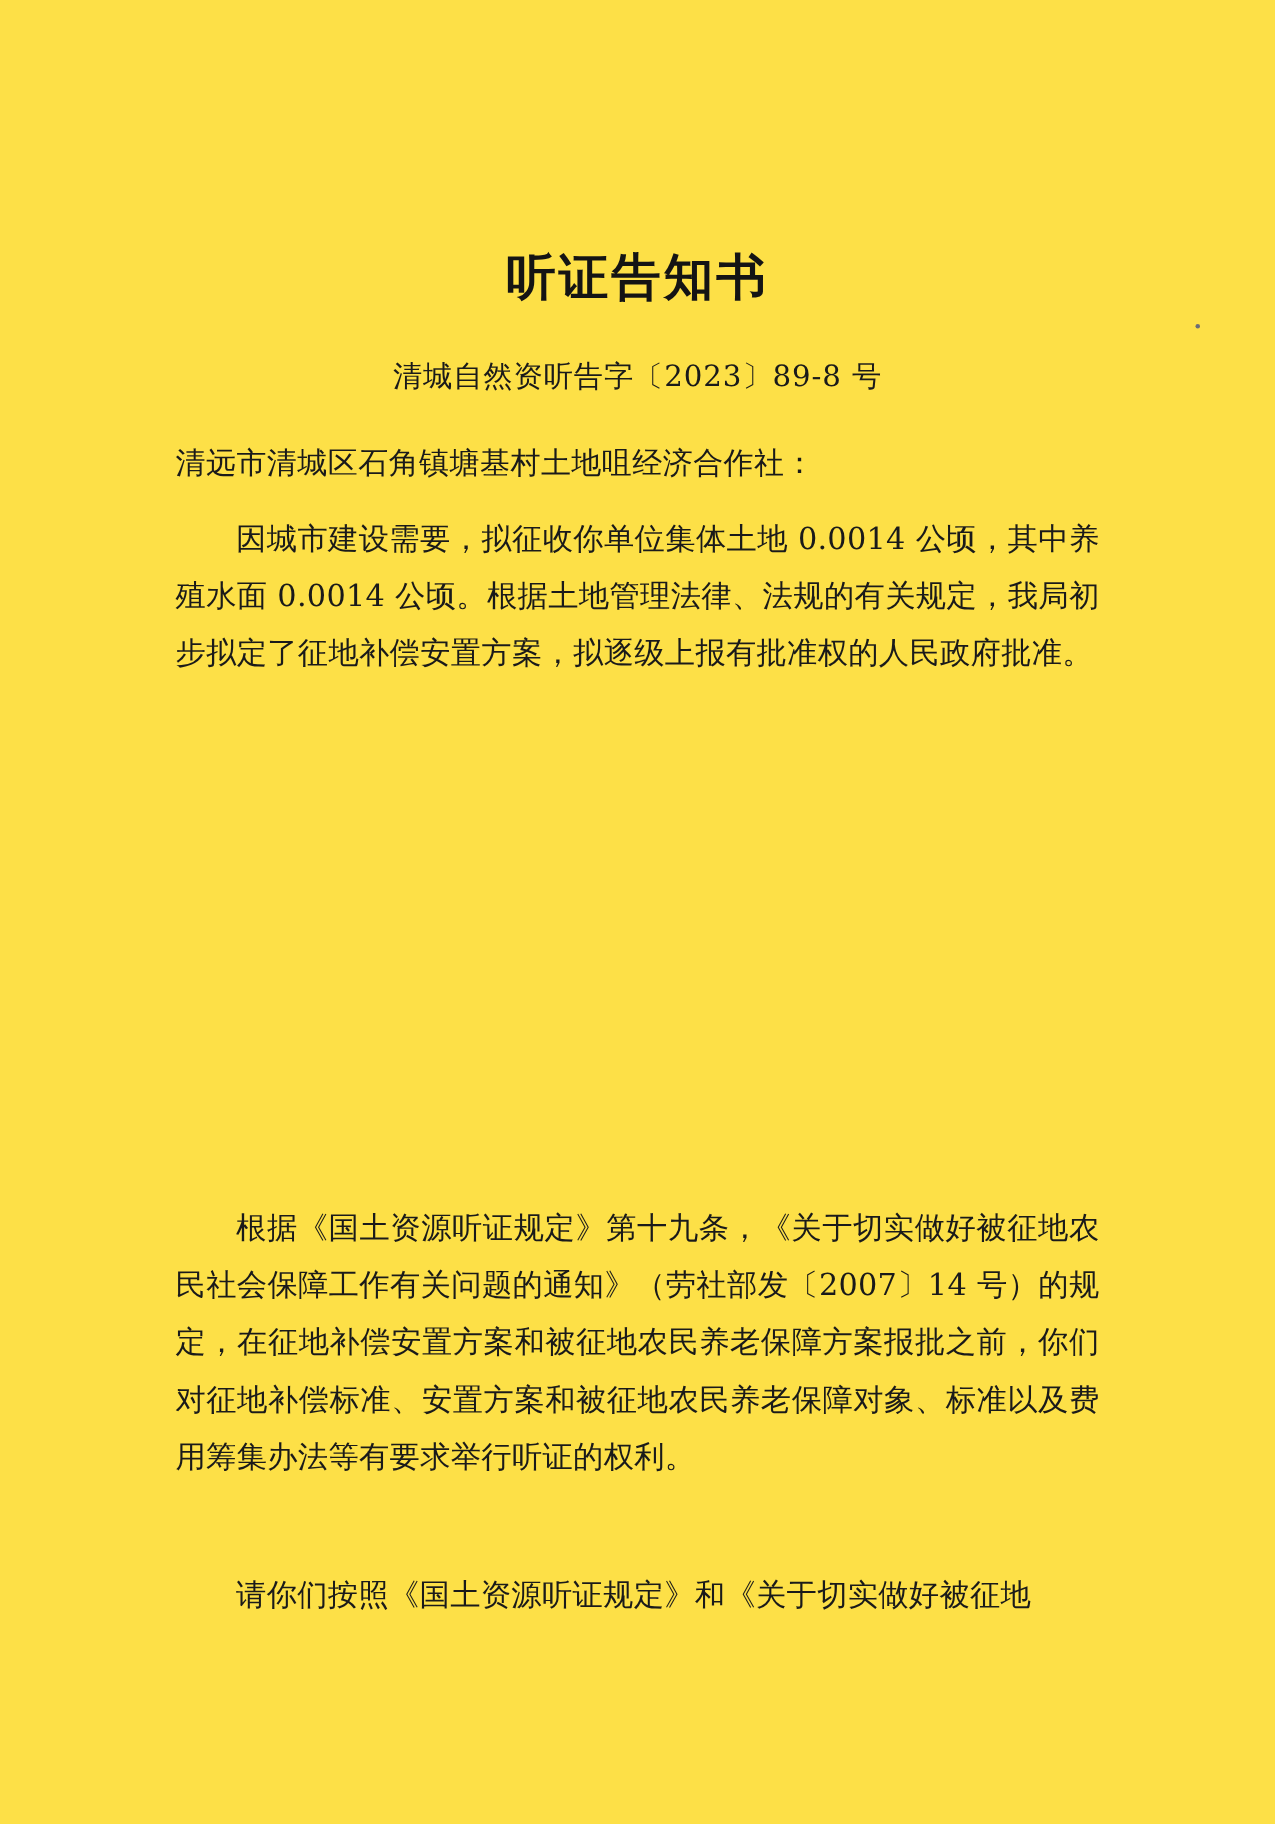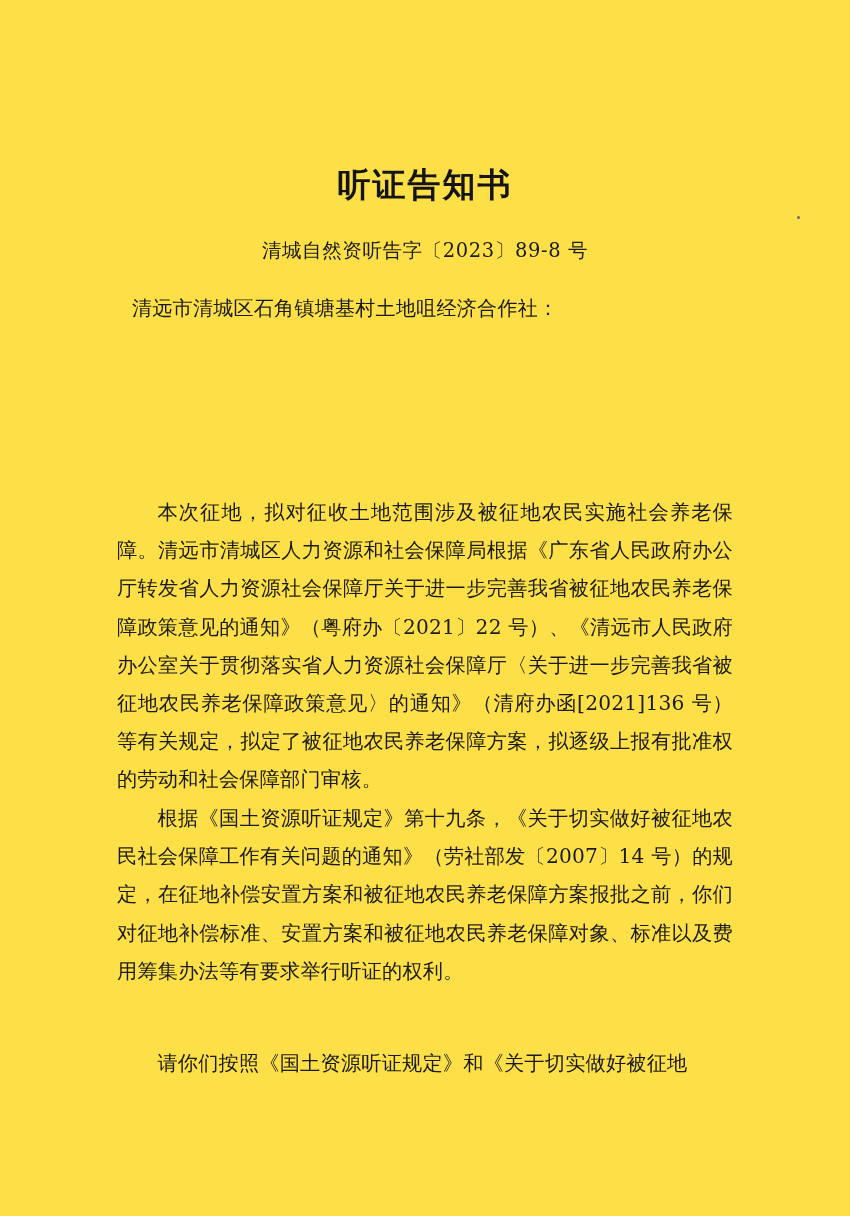--- a/index.html
+++ b/index.html
@@ -58,21 +58,20 @@
     border-radius: 50%;
   }
   .recipient {
     position: absolute;
     left: 117px;
     top: 295px;
     font-size: 20px;
     letter-spacing: 0.3px;
     color: #1a1a1a;
     white-space: nowrap;
-    margin-left: 15px;
   }
   .para {
     position: absolute;
     left: 117px;
     width: 616px;
     font-size: 20.2px;
     line-height: 38.2px;
     color: #1a1a1a;
     text-align: justify;
     text-justify: inter-character;
@@ -91,21 +90,21 @@
   <div class="doc-body">
 
     <div class="doc-title">听证告知书</div>
 
     <div class="doc-number">清城自然资听告字〔2023〕89-8 号</div>
 
     <div class="speck"></div>
 
     <div class="recipient">清远市清城区石角镇塘基村土地咀经济合作社：</div>
 
+    <div class="para p1">因城市建设需要，拟征收你单位集体土地 0.0014 公顷，其中养殖水面 0.0014 公顷。根据土地管理法律、法规的有关规定，我局初步拟定了征地补偿安置方案，拟逐级上报有批准权的人民政府批准。</div>
 
-    <div class="para p2">本次征地，拟对征收土地范围涉及被征地农民实施社会养老保障。清远市清城区人力资源和社会保障局根据《广东省人民政府办公厅转发省人力资源社会保障厅关于进一步完善我省被征地农民养老保障政策意见的通知》（粤府办〔2021〕22 号）、《清远市人民政府办公室关于贯彻落实省人力资源社会保障厅〈关于进一步完善我省被征地农民养老保障政策意见〉的通知》（清府办函[2021]136 号）等有关规定，拟定了被征地农民养老保障方案，拟逐级上报有批准权的劳动和社会保障部门审核。</div>
 
     <div class="para p3">根据《国土资源听证规定》第十九条，《关于切实做好被征地农民社会保障工作有关问题的通知》（劳社部发〔2007〕14 号）的规定，在征地补偿安置方案和被征地农民养老保障方案报批之前，你们对征地补偿标准、安置方案和被征地农民养老保障对象、标准以及费用筹集办法等有要求举行听证的权利。</div>
 
     <div class="para p4">请你们按照《国土资源听证规定》和《关于切实做好被征地</div>
 
   </div>
 </div>
 
 </body></html>

